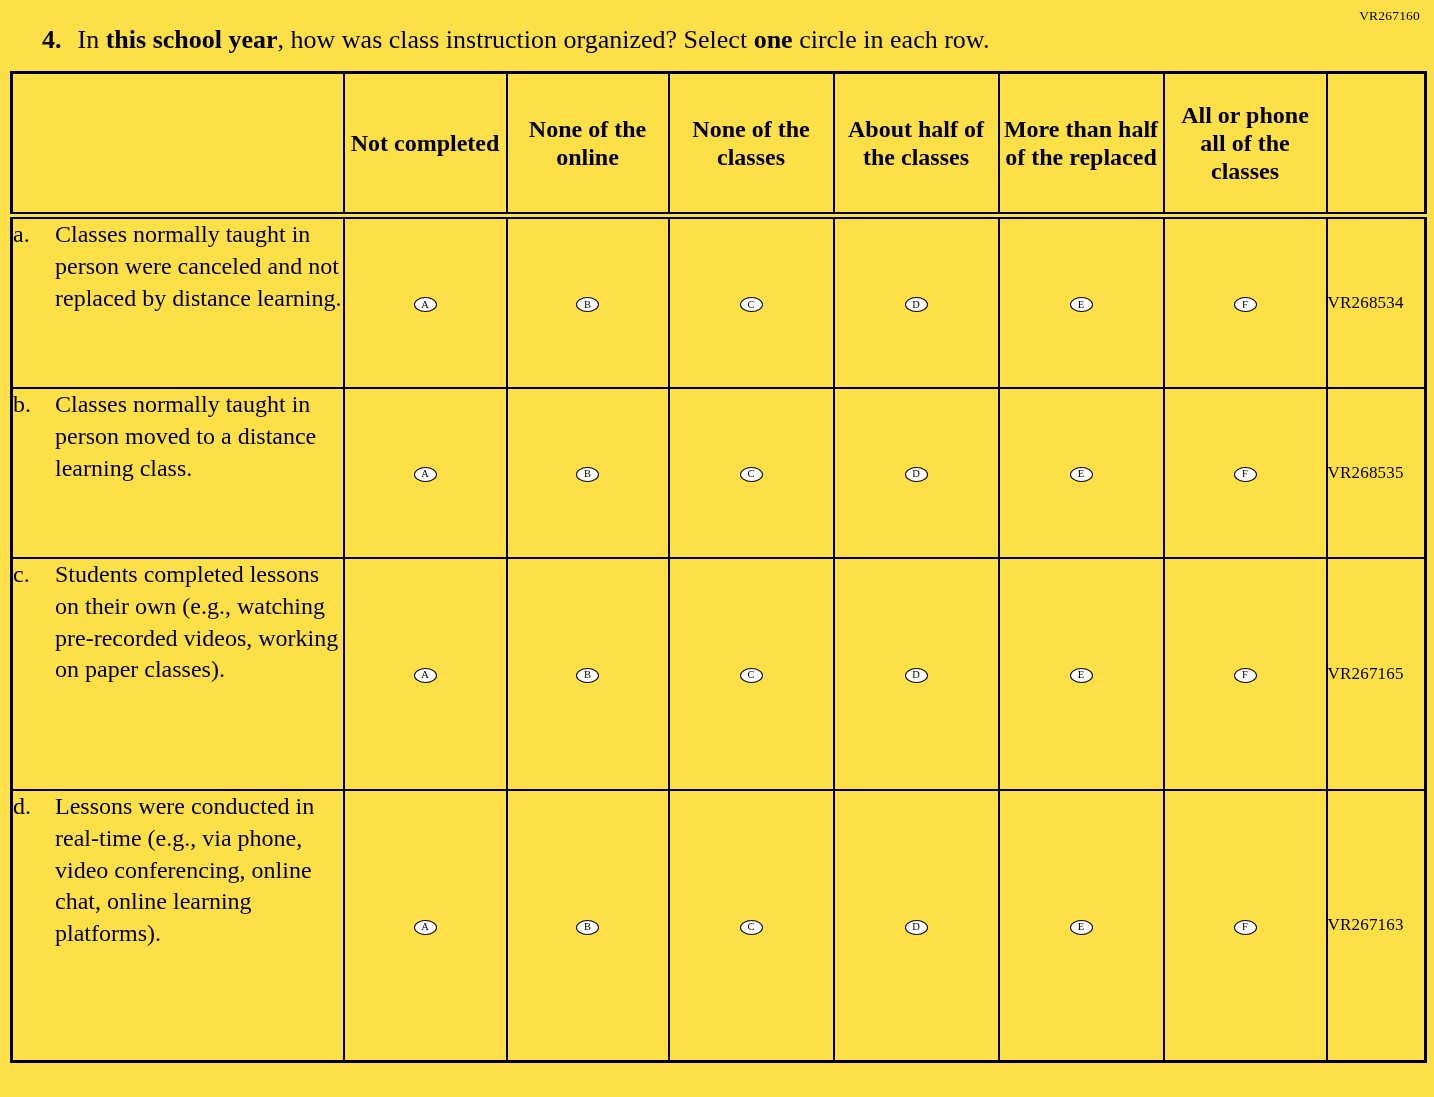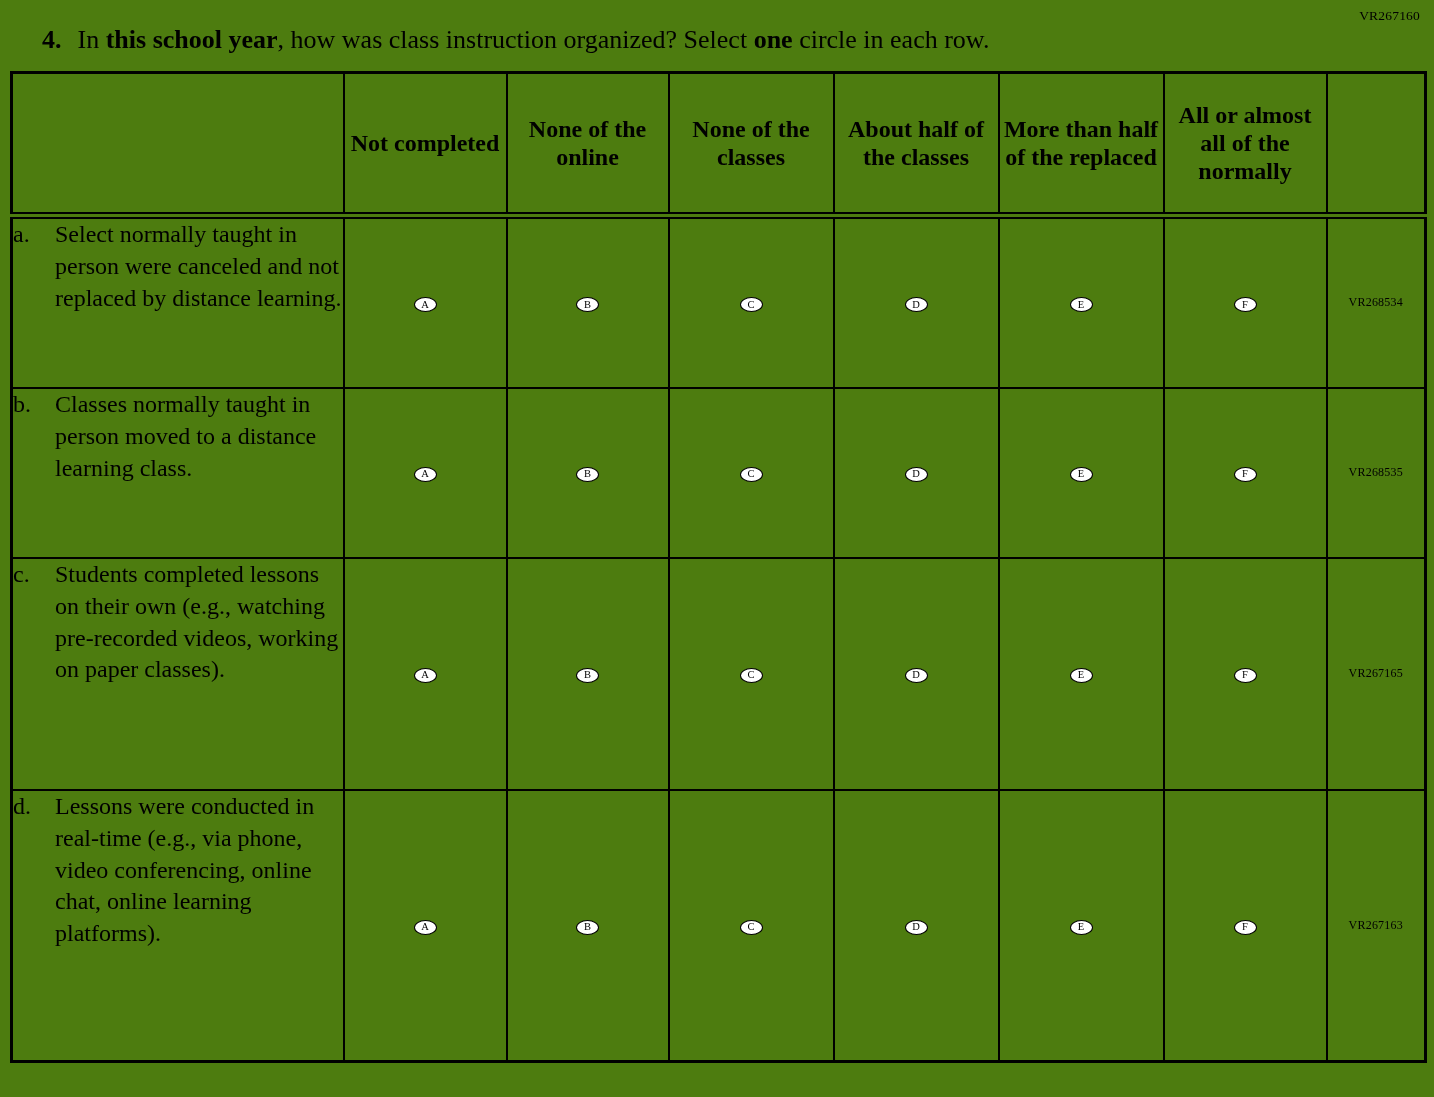--- a/index.html
+++ b/index.html
@@ -1,21 +1,21 @@
 <!DOCTYPE html>
 <html><head>
 <meta charset="utf-8">
 <style>
   * { box-sizing: border-box; }
   html, body { margin: 0; padding: 0; background: #ffffff; }
   .page {
     position: relative;
     width: 1434px;
     height: 1097px;
-    background: #4d7c0f;
+    background: #fde047;
     color: #000000;
     font-family: "Liberation Serif", "DejaVu Serif", serif;
     overflow: hidden;
   }
   .top-code {
     position: absolute;
     top: 8px;
     right: 14px;
     font-size: 13.5px;
     letter-spacing: 0.2px;
@@ -68,23 +68,22 @@
     width: 23px;
     height: 15px;
     border: 1.5px solid #000;
     border-radius: 50%;
     font-size: 10.5px;
     line-height: 1;
     cursor: pointer;
     background: #fff;
   }
   .code-cell {
-    text-align: center;
     vertical-align: middle;
-    font-size: 12px;
+    font-size: 17px;
     letter-spacing: 0.2px;
   }
 </style>
 </head>
 <body>
 
 <div class="page">
 
   <div class="top-code">VR267160</div>
 
@@ -104,31 +103,31 @@
       <col style="width:99px">
     </colgroup>
     <thead>
       <tr>
         <th></th>
         <th>Not completed</th>
         <th>None of the online</th>
         <th>None of the classes</th>
         <th>About half of the classes</th>
         <th>More than half of the replaced</th>
-        <th>All or almost all of the normally</th>
+        <th>All or phone all of the classes</th>
         <th></th>
       </tr>
     </thead>
     <tbody>
 
       <tr class="row-a">
         <td class="stub-cell">
           <div class="rowlabel">
             <span class="rletter">a.</span>
-            <span class="rtext">Select normally taught in person were canceled and not replaced by distance learning.</span>
+            <span class="rtext">Classes normally taught in person were canceled and not replaced by distance learning.</span>
           </div>
         </td>
         <td class="opt-cell"><span class="circle">
               <span>A</span>
             </span></td>
         <td class="opt-cell"><span class="circle">
               <span>B</span>
             </span></td>
         <td class="opt-cell"><span class="circle">
               <span>C</span>

